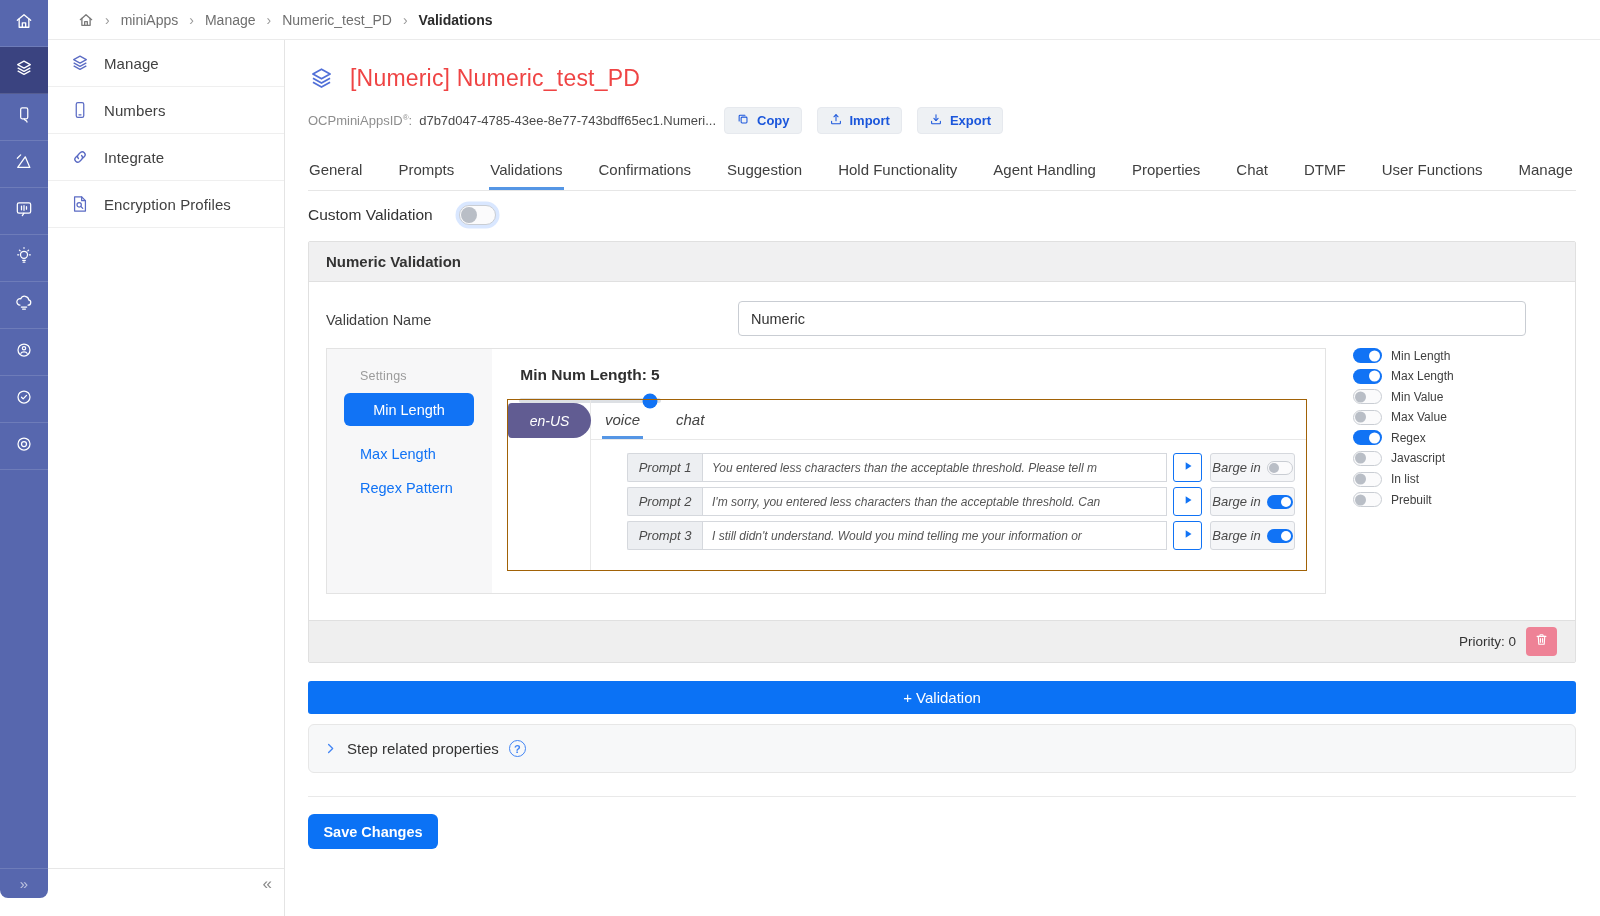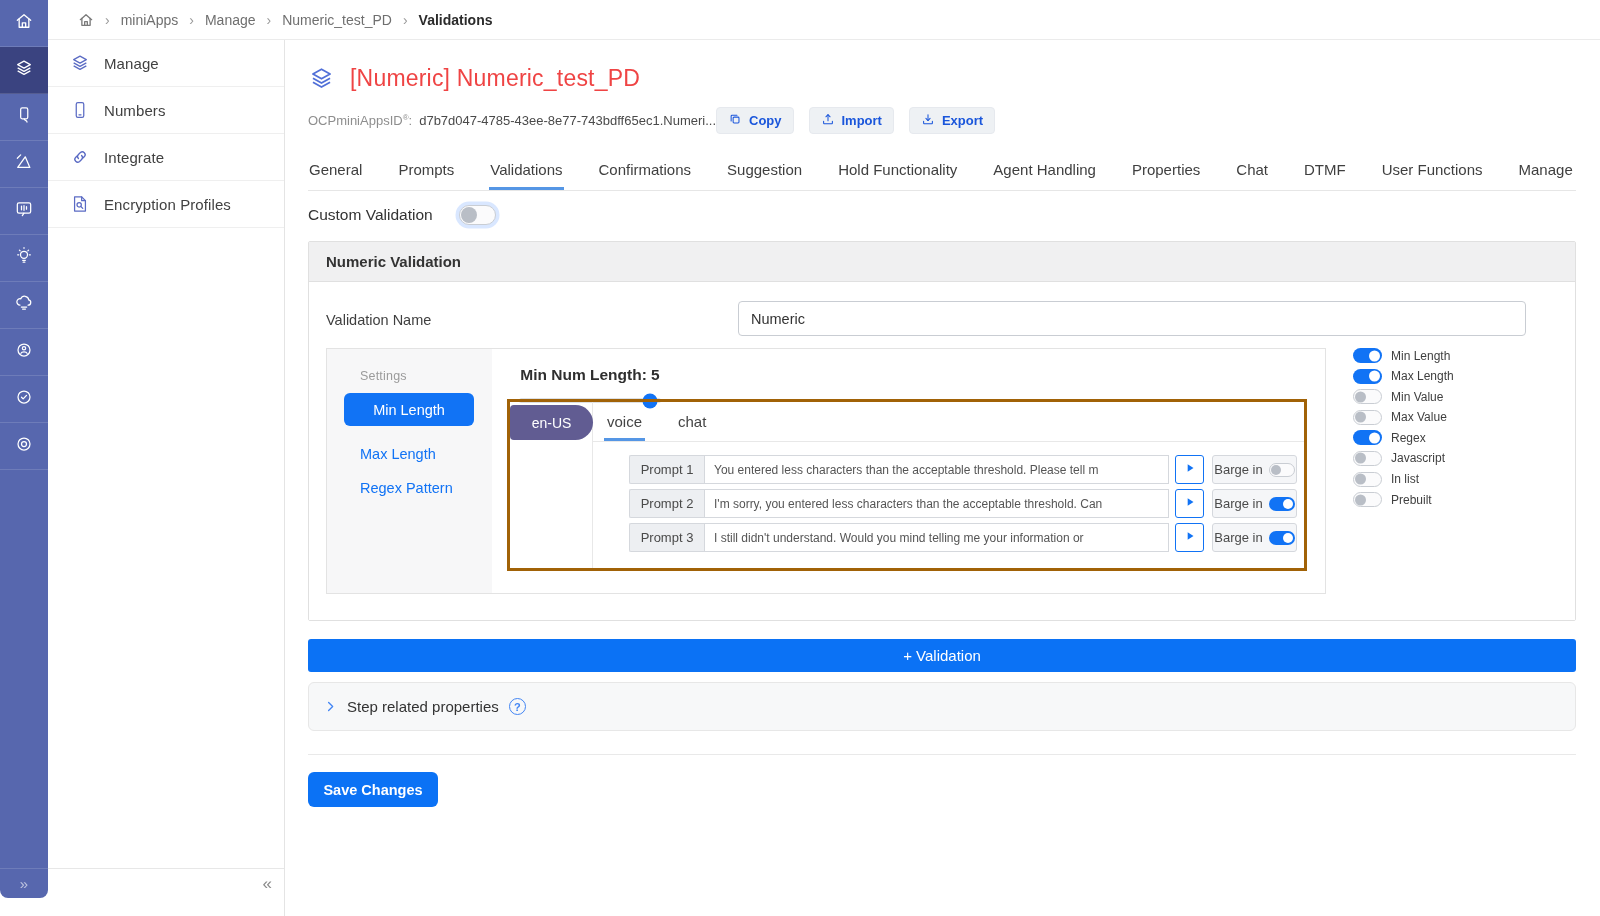--- a/index.html
+++ b/index.html
@@ -45,21 +45,21 @@
 
   .title-row { margin-top:25px; display:flex; align-items:center; gap:15px; }
   .title-row .ic { color:#5170D8; display:flex; }
   .title-row .ic svg { width:27px; height:27px; }
   .page-title { font-size:23px; color:#ef4444; font-weight:500; letter-spacing:.2px; }
 
   .id-row { margin-top:15px; display:flex; align-items:center; font-size:13px; }
   .id-label { color:#8E8E8E; }
   .id-label sup { font-size:8px; }
   .id-value { color:#4A4A4A; margin-left:7px; }
-  .chipbtns { display:flex; gap:15px; margin-left:0; }
+  .chipbtns { display:flex; gap:15px; margin-left:8px; }
   .chipbtn { display:inline-flex; align-items:center; gap:7px; height:27px; padding:0 11px;
              background:#EEF1F4; border-radius:4px; color:#1A56DB; font-size:13px; font-weight:700;
              cursor:pointer; border:1px solid #E6E9EE; }
   .chipbtn svg { width:14px; height:14px; }
 
   .tabs { margin-top:27px; display:flex; gap:34px; border-bottom:1px solid #E6E6E6;
           white-space:nowrap; overflow:hidden; }
   .tab { font-size:15px; color:#3F3F3F; padding:0 1px 12px 1px; cursor:pointer; flex:none; }
   .tab.active { box-shadow:inset 0 -3px 0 0 #5596E5; }
 
@@ -93,22 +93,22 @@
              justify-content:center; cursor:pointer; }
   .set-link { position:absolute; left:33px; color:#1173F5; font-size:14.5px; cursor:pointer; }
   .set-link.l1 { top:97px; } .set-link.l2 { top:131px; }
 
   .slider-row { position:absolute; left:192px; top:17px; display:flex; align-items:center; gap:14px;flex-direction:column; }
   .slider-label { font-size:15.5px; font-weight:700; color:#2F2F2F; }
   .slider { position:relative; width:142px; height:5px; background:#DDE0E4; border-radius:3px; cursor:pointer; }
   .slider .thumb { position:absolute; top:50%; left:92%; transform:translate(-50%,-50%); width:15px; height:15px;
                    border-radius:50%; background:#1173F5; }
 
-  .lang-box { position:absolute; left:180px; top:50px; width:800px; height:172px; border:3px solid #a16207;
-              display:flex; }
+  .lang-box { position:absolute; left:180px; top:50px; width:800px; height:172px; border:1px solid #a16207;
+              display:flex;font-style:italic; }
   .lang-left { width:83px; border-right:1px solid #E8E8E8; flex:none; }
   .lang-pill { margin-top:3px; width:83px; height:35px; background:#615C92; border-radius:4px 18px 18px 4px;
                color:#fff; font-size:14px; display:flex; align-items:center; justify-content:center; cursor:pointer; }
   .lang-right { flex:1; display:flex; flex-direction:column; min-width:0; }
   .chan-tabs { height:40px; border-bottom:1px solid #E8E8E8; display:flex; gap:30px; padding-left:11px; }
   .chan-tab { font-size:15px; color:#444; display:flex; align-items:center; padding:0 3px; cursor:pointer; }
   .chan-tab.active { box-shadow:inset 0 -3px 0 0 #5596E5; }
   .prompts { padding:13px 0 0 36px; }
   .prow { display:flex; align-items:stretch; height:29px; margin-bottom:5px; }
   .plabel { width:75px; flex:none; background:#EDEFF2; border:1px solid #D5D8DD; border-right:none;
@@ -485,20 +485,31 @@
             </div>
           <div class="vrow">
               <span class="tg tg-sm off">
                 <span class="knob"></span>
               </span>
               <span class="vlabel">Prebuilt</span>
             </div>
         </div>
       </div>
 
+      <div class="card-foot">
+        <span class="prio">Priority: 0</span>
+        <span class="trashbtn">
+          <span><svg viewBox="0 0 24 24" fill="none" stroke="currentColor" stroke-width="1.8" stroke-linecap="round" stroke-linejoin="round">
+                <path d="M5 7 h14"></path>
+                <path d="M9.5 7 V5.4 a1 1 0 0 1 1-1 h3 a1 1 0 0 1 1 1 V7"></path>
+                <path d="M6.8 7 l.9 12.5 h8.6 L17.2 7"></path>
+                <path d="M10.3 10.3 v6 M13.7 10.3 v6"></path>
+              </svg></span>
+        </span>
+      </div>
     </div>
 
     <div class="add-validation">+ Validation</div>
 
     <div class="step-panel">
       <span class="step-chev">
           <svg viewBox="0 0 24 24" fill="none" stroke="currentColor" stroke-width="2.4" stroke-linecap="round" stroke-linejoin="round">
             <path d="M8.5 4.5 L16 12 l-7.5 7.5"></path>
           </svg>
         </span>

